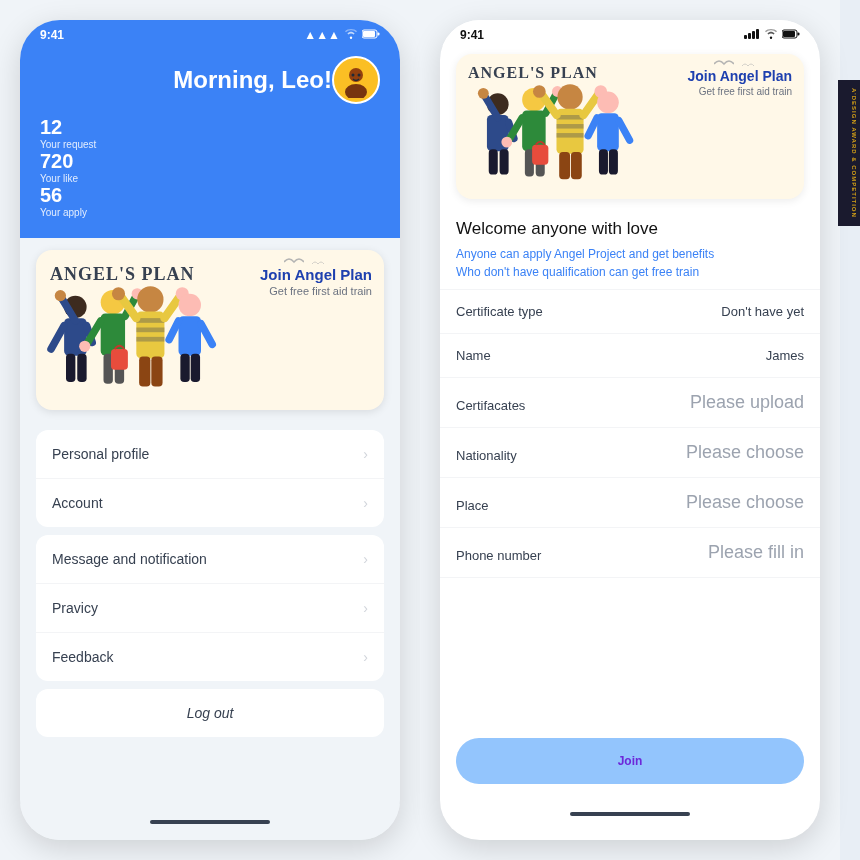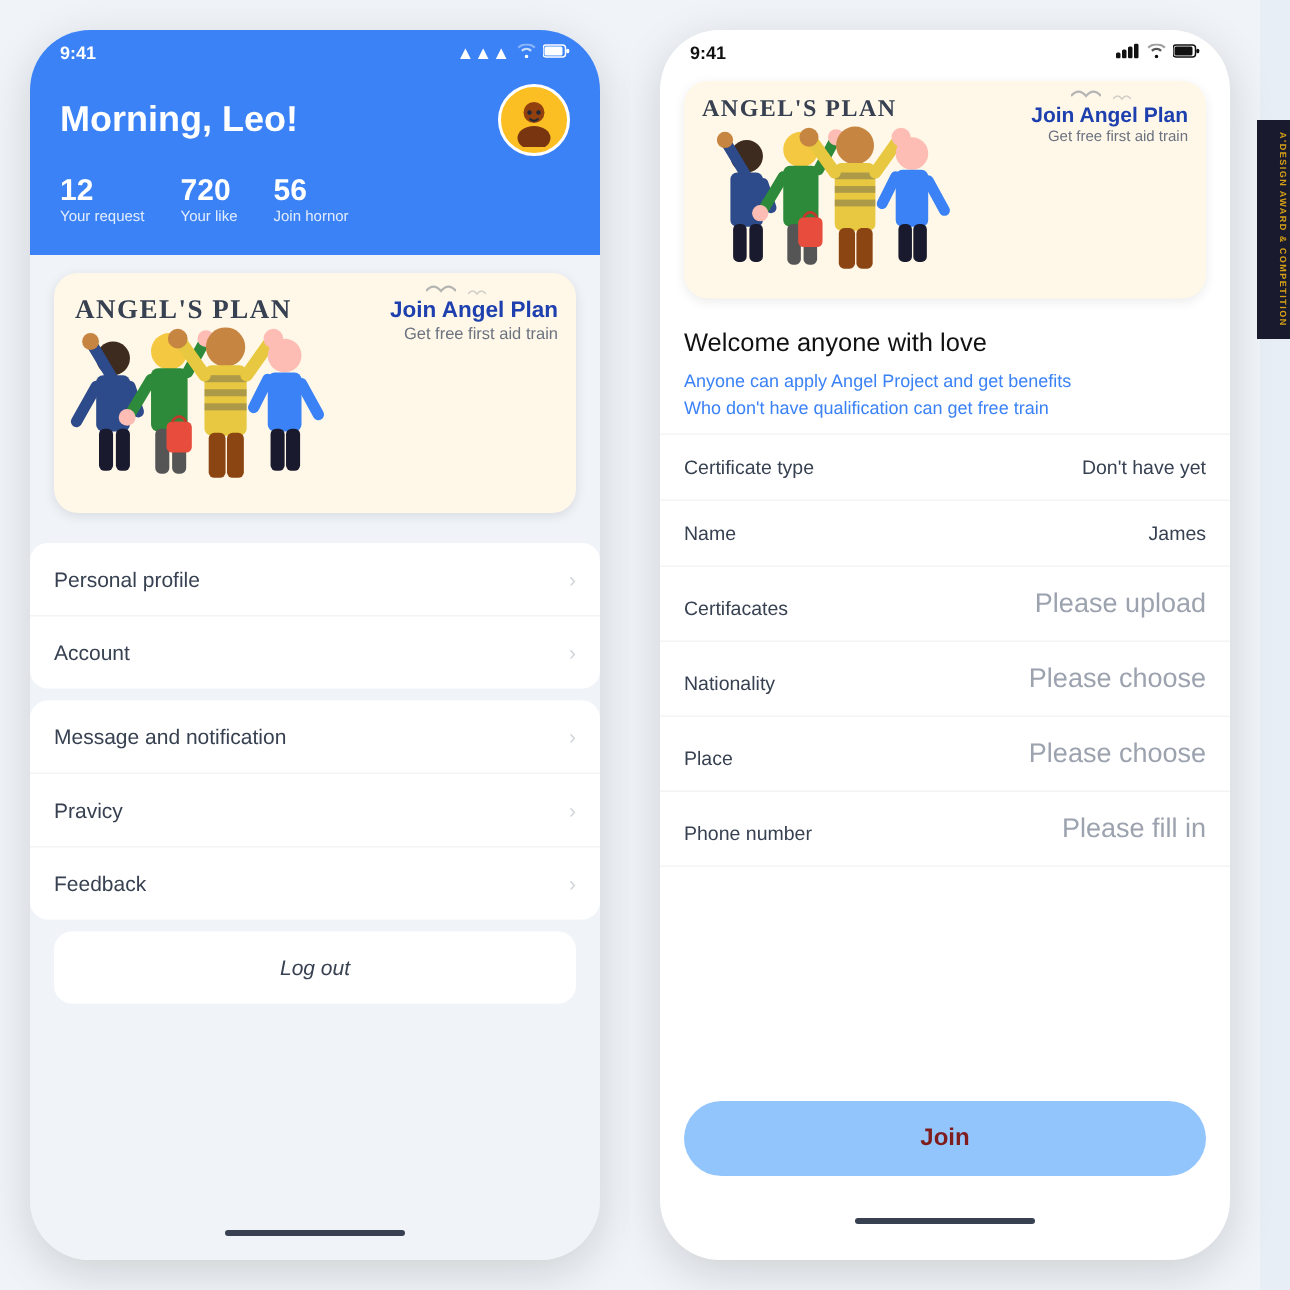--- a/index.html
+++ b/index.html
@@ -56,23 +56,22 @@
 
     
     .header-blue {
       background: #3b82f6;
       padding: 10px 20px 20px;
       color: white;
     }
 
     .header-top {
       display: flex;
-      justify-content: space-between;
-      align-items: center;
-      gap: 39px;
+      justify-content: flex-end;
+      align-items: center;
     }
 
     .greeting {
       font-size: 24px;
       font-weight: 800;
       color: white;
     }
 
     .avatar {
       width: 48px;
@@ -82,22 +81,22 @@
       border: 2px solid white;
       overflow: hidden;
       display: flex;
       align-items: center;
       justify-content: center;
       font-size: 24px;
     }
 
     .stats {
       display: flex;
-      gap: 24px;
       margin-top: 12px;
+      flex-direction: column;
     }
 
     .stat-item {
       display: flex;
       flex-direction: column;
     }
 
     .stat-number {
       font-size: 20px;
       font-weight: 700;
@@ -146,21 +145,21 @@
       font-size: 18px;
       font-weight: 800;
       color: #374151;
       font-family: Georgia, serif;
       letter-spacing: 1px;
     }
 
     
     .menu-section {
       background: white;
-      margin: 8px 0;
+      margin: 8px 16px;
       border-radius: 12px;
       overflow: hidden;
     }
 
     .menu-item {
       padding: 16px 16px;
       border-bottom: 1px solid #f3f4f6;
       font-size: 14px;
       color: #374151;
       display: flex;
@@ -279,23 +278,23 @@
     }
 
     
     .join-button {
       margin: 16px 16px;
       background: #93c5fd;
       border: none;
       border-radius: 25px;
       padding: 16px;
       width: calc(100% - 32px);
-      font-size: 16px;
+      font-size: 12px;
       font-weight: 600;
-      color: #7f1d1d;
+      color: #6d28d9;
       text-align: center;
       cursor: pointer;
     }
 
     
     .people-illustration {
       width: 100%;
       height: 100%;
     }
 
@@ -369,21 +368,21 @@
         <div class="stat-item">
           <span class="stat-number">12</span>
           <span class="stat-label">Your request</span>
         </div>
         <div class="stat-item">
           <span class="stat-number">720</span>
           <span class="stat-label">Your like</span>
         </div>
         <div class="stat-item">
           <span class="stat-number">56</span>
-          <span class="stat-label">Join hornor</span>
+          <span class="stat-label">Your apply</span>
         </div>
       </div>
     </div>
 
     <div class="angel-card">
       <span class="angel-title-text">ANGEL'S  PLAN</span>
 
       <svg style="position:absolute;top:6px;right:80px;opacity:0.5" width="20" height="12" viewBox="0 0 20 12">
         <path d="M0 6 Q5 0 10 6 Q15 0 20 6" stroke="#6b7280" stroke-width="1.5" fill="none"></path>
       </svg>

